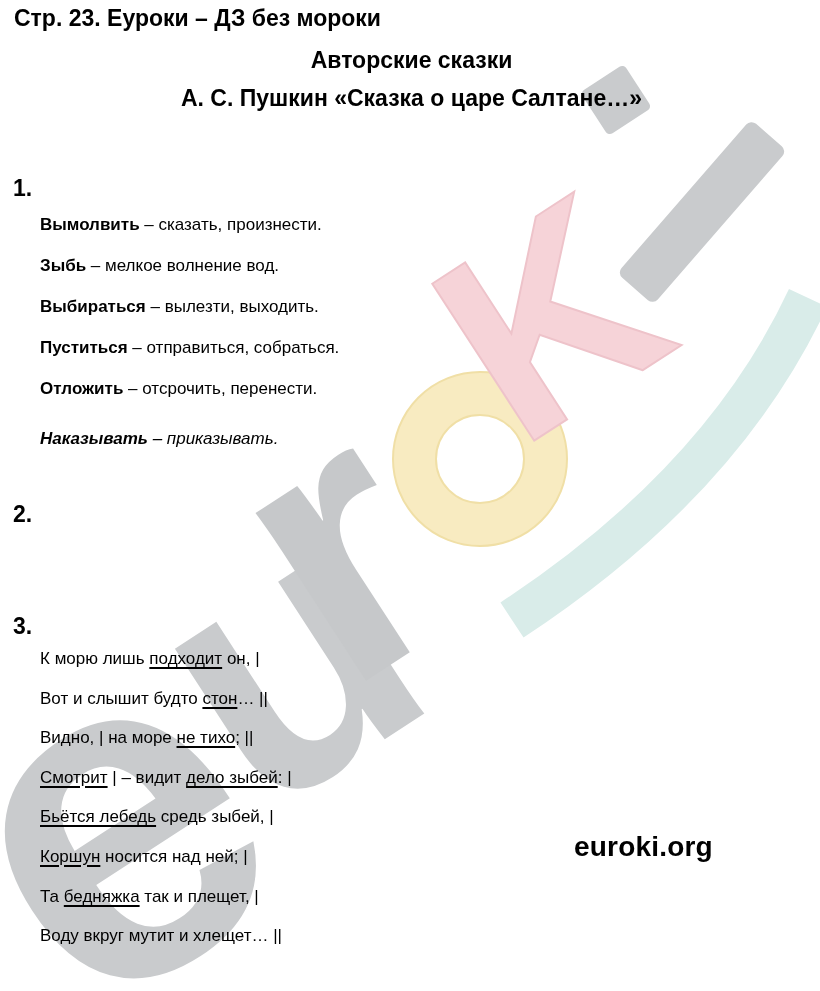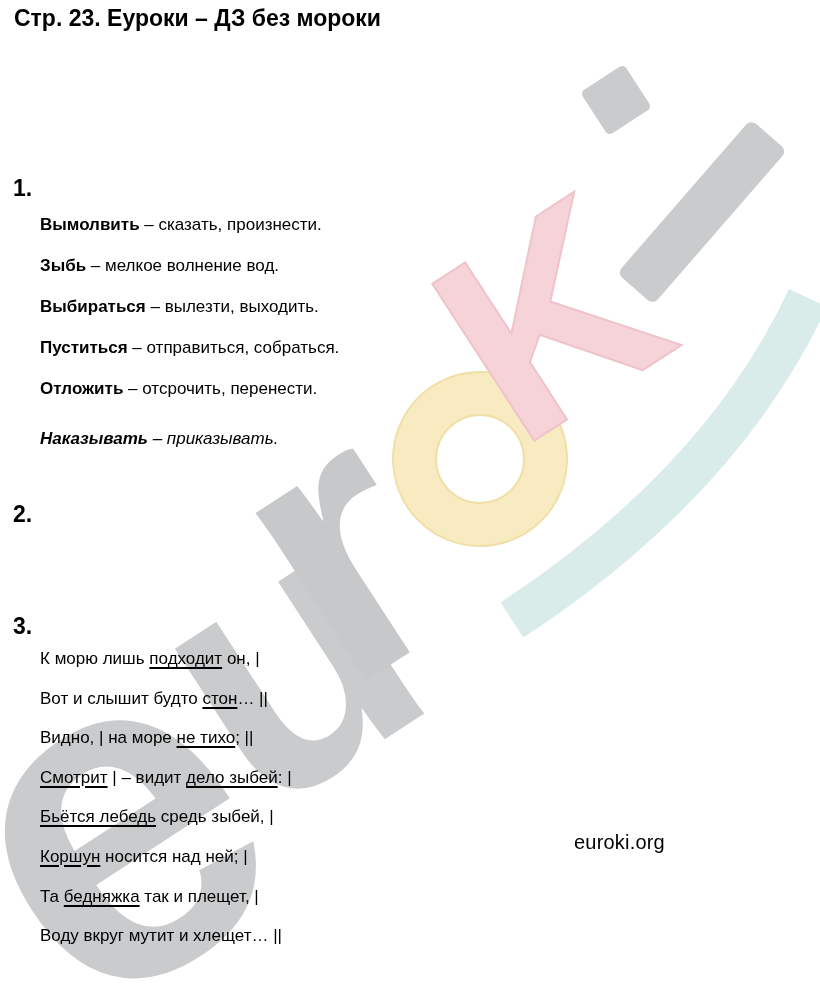--- a/index.html
+++ b/index.html
@@ -17,21 +17,21 @@
   .h-cat{top:48px;}
   .h-work{top:86px;}
   .sec-num{left:13px;font-size:23px;font-weight:bold;}
   #sec1-num{top:176px;}
   #sec2-num{top:502px;}
   #sec3-num{top:614px;}
   .body-line{left:40px;font-size:17px;}
   #sec2-text{top:542px;}
   .def-line .term{font-weight:bold;}
   .poem-line u{text-decoration:underline;text-underline-offset:3px;text-decoration-thickness:1.5px;}
-  .brand{left:574px;top:832px;font-size:20px;font-weight:normal;letter-spacing:0.2px;}
+  .brand{left:574px;top:832px;font-size:28px;font-weight:bold;letter-spacing:0.2px;}
 </style>
 </head>
 <body>
 
 <svg id="watermark" width="820" height="991" viewBox="0 0 820 991" aria-hidden="true">
   <g font-family="Liberation Sans, DejaVu Sans, sans-serif" font-weight="bold">
     <text transform="translate(128,852) rotate(-33)" text-anchor="middle" dy="0.26em" font-size="470" fill="#c9cbcd">e</text>
     <text transform="translate(301,682) rotate(-33)" text-anchor="middle" dy="0.26em" font-size="360" fill="#c9cbcd">u</text>
     <text transform="translate(352,572) rotate(-33)" text-anchor="middle" dy="0.26em" font-size="380" fill="#c6c8ca">r</text>
     <circle cx="480" cy="459" r="87" fill="#f8ebc1" stroke="#f0dfa6" stroke-width="2"></circle>
@@ -40,20 +40,22 @@
     <path d="M 808 298 Q 722 482 512 620" fill="none" stroke="#d9ece9" stroke-width="42"></path>
     <g fill="#c9cbcd">
       <rect transform="translate(616,100) rotate(-33)" x="-26" y="-26" width="52" height="52" rx="5"></rect>
       <rect transform="translate(702,212) rotate(-49)" x="-102" y="-24" width="204" height="48" rx="7"></rect>
     </g>
   </g>
 </svg>
 
 <div class="layer">
   <div class="abs page-title">Стр. 23. Еуроки – ДЗ без мороки</div>
+  <div class="abs centered h-cat">Авторские сказки</div>
+  <div class="abs centered h-work">А. С. Пушкин «Сказка о царе Салтане…»</div>
 
   <div class="abs sec-num" id="sec1-num">1.</div>
   <div id="defs-container">
       <div class="abs body-line def-line" style="top: 216px;"><span class="term">Вымолвить</span> – сказать, произнести.</div>
       <div class="abs body-line def-line" style="top: 257px;"><span class="term">Зыбь</span> – мелкое волнение вод.</div>
       <div class="abs body-line def-line" style="top: 298px;"><span class="term">Выбираться</span> – вылезти, выходить.</div>
       <div class="abs body-line def-line" style="top: 339px;"><span class="term">Пуститься</span> – отправиться, собраться.</div>
       <div class="abs body-line def-line" style="top: 380px;"><span class="term">Отложить</span> – отсрочить, перенести.</div>
       <div class="abs body-line def-line" style="top: 430px; font-style: italic;"><span class="term">Наказывать</span> – приказывать.</div>
     </div>

